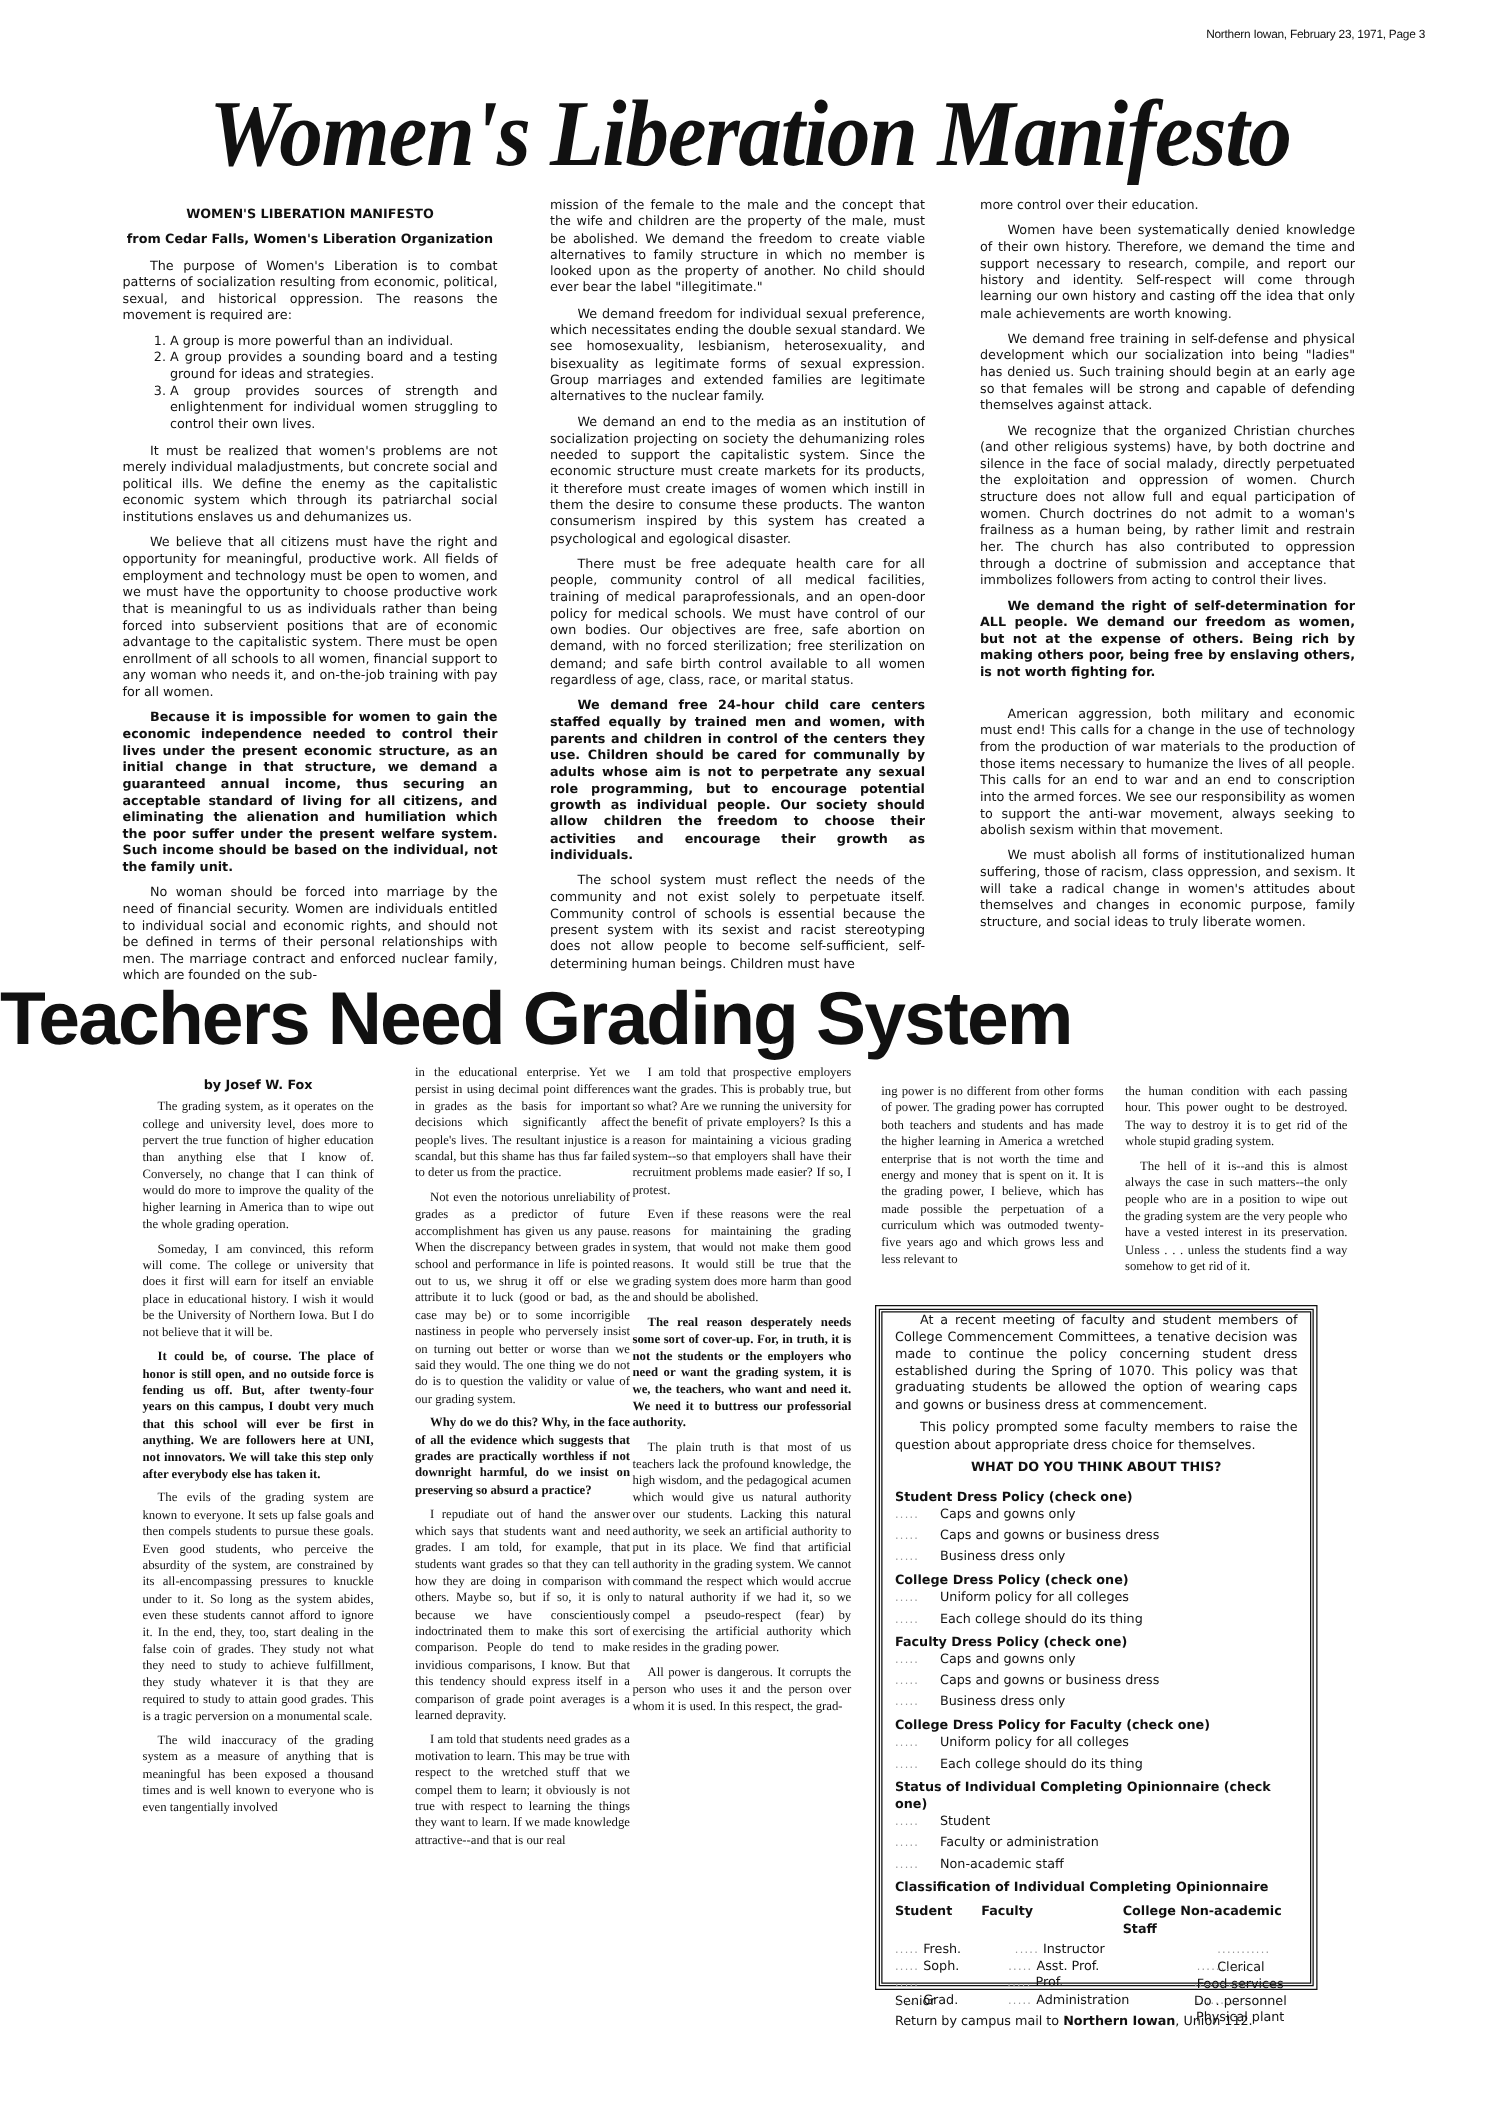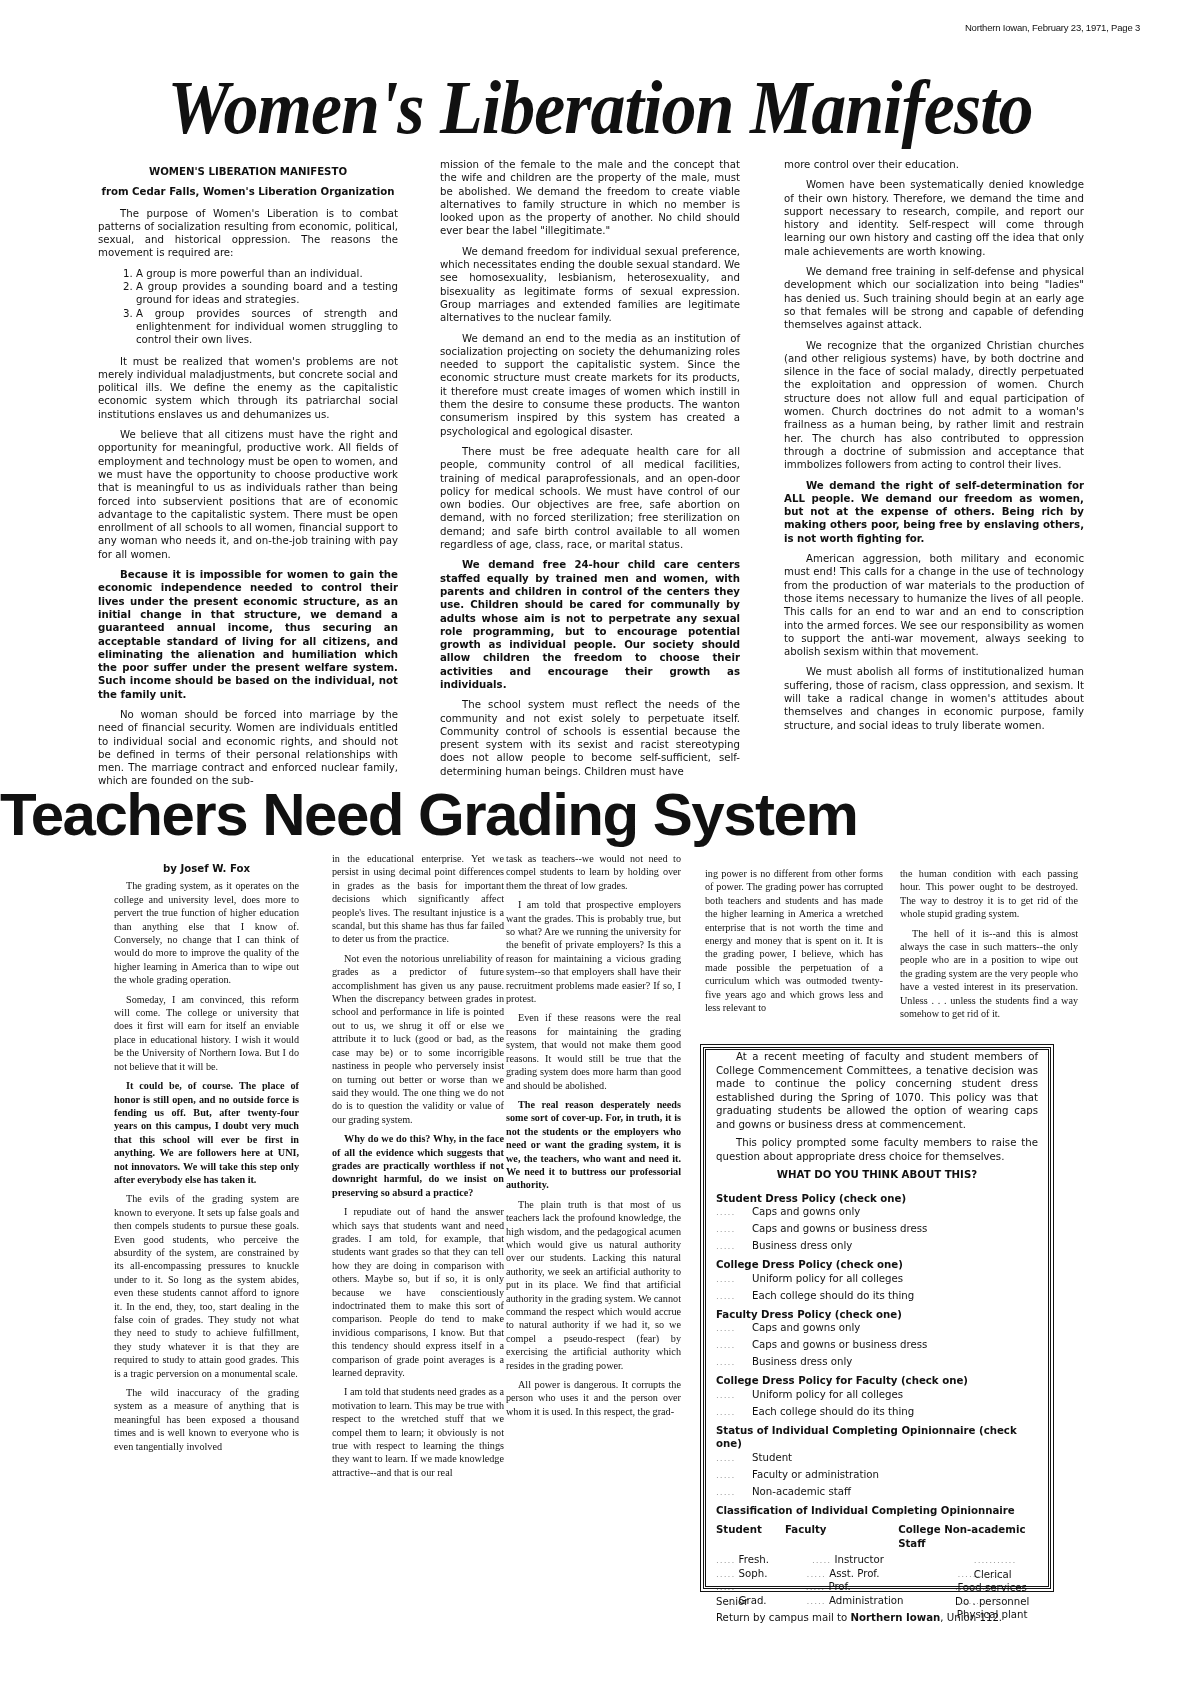--- a/index.html
+++ b/index.html
@@ -76,21 +76,21 @@
   <p>There must be free adequate health care for all people, community control of all medical facilities, training of medical paraprofessionals, and an open-door policy for medical schools. We must have control of our own bodies. Our objectives are free, safe abortion on demand, with no forced sterilization; free sterilization on demand; and safe birth control available to all women regardless of age, class, race, or marital status.</p>
   <p class="b">We demand free 24-hour child care centers staffed equally by trained men and women, with parents and children in control of the centers they use. Children should be cared for communally by adults whose aim is not to perpetrate any sexual role programming, but to encourage potential growth as individual people. Our society should allow children the freedom to choose their activities and encourage their growth as individuals.</p>
   <p>The school system must reflect the needs of the community and not exist solely to perpetuate itself. Community control of schools is essential because the present system with its sexist and racist stereotyping does not allow people to become self-sufficient, self-determining human beings. Children must have</p>
 </div>
 
 <div class="abs col m3">
   <p class="noind">more control over their education.</p>
   <p>Women have been systematically denied knowledge of their own history. Therefore, we demand the time and support necessary to research, compile, and report our history and identity. Self-respect will come through learning our own history and casting off the idea that only male achievements are worth knowing.</p>
   <p>We demand free training in self-defense and physical development which our socialization into being "ladies" has denied us. Such training should begin at an early age so that females will be strong and capable of defending themselves against attack.</p>
   <p>We recognize that the organized Christian churches (and other religious systems) have, by both doctrine and silence in the face of social malady, directly perpetuated the exploitation and oppression of women. Church structure does not allow full and equal participation of women. Church doctrines do not admit to a woman's frailness as a human being, by rather limit and restrain her. The church has also contributed to oppression through a doctrine of submission and acceptance that immbolizes followers from acting to control their lives.</p>
-  <p class="b" style="margin-bottom:7px">We demand the right of self-determination for ALL people. We demand our freedom as women, but not at the expense of others. Being rich by making others poor, being free by enslaving others, is not worth fighting for.</p>
+  <p class="b" style="margin-bottom:20px">We demand the right of self-determination for ALL people. We demand our freedom as women, but not at the expense of others. Being rich by making others poor, being free by enslaving others, is not worth fighting for.</p>
   <p>American aggression, both military and economic must end! This calls for a change in the use of technology from the production of war materials to the production of those items necessary to humanize the lives of all people. This calls for an end to war and an end to conscription into the armed forces. We see our responsibility as women to support the anti-war movement, always seeking to abolish sexism within that movement.</p>
   <p>We must abolish all forms of institutionalized human suffering, those of racism, class oppression, and sexism. It will take a radical change in women's attitudes about themselves and changes in economic purpose, family structure, and social ideas to truly liberate women.</p>
 </div>
 
 <div class="abs h2">Teachers Need Grading System</div>
 
 <div class="abs g g1">
   <div class="byline">by Josef W. Fox</div>
   <p>The grading system, as it operates on the college and university level, does more to pervert the true function of higher education than anything else that I know of. Conversely, no change that I can think of would do more to improve the quality of the higher learning in America than to wipe out the whole grading operation.</p>
   <p>Someday, I am convinced, this reform will come. The college or university that does it first will earn for itself an enviable place in educational history. I wish it would be the University of Northern Iowa. But I do not believe that it will be.</p>
@@ -101,21 +101,20 @@
 
 <div class="abs g g2">
   <p style="text-indent:0">in the educational enterprise. Yet we persist in using decimal point differences in grades as the basis for important decisions which significantly affect people's lives. The resultant injustice is a scandal, but this shame has thus far failed to deter us from the practice.</p>
   <p>Not even the notorious unreliability of grades as a predictor of future accomplishment has given us any pause. When the discrepancy between grades in school and performance in life is pointed out to us, we shrug it off or else we attribute it to luck (good or bad, as the case may be) or to some incorrigible nastiness in people who perversely insist on turning out better or worse than we said they would. The one thing we do not do is to question the validity or value of our grading system.</p>
   <p class="b">Why do we do this? Why, in the face of all the evidence which suggests that grades are practically worthless if not downright harmful, do we insist on preserving so absurd a practice?</p>
   <p>I repudiate out of hand the answer which says that students want and need grades. I am told, for example, that students want grades so that they can tell how they are doing in comparison with others. Maybe so, but if so, it is only because we have conscientiously indoctrinated them to make this sort of comparison. People do tend to make invidious comparisons, I know. But that this tendency should express itself in a comparison of grade point averages is a learned depravity.</p>
   <p>I am told that students need grades as a motivation to learn. This may be true with respect to the wretched stuff that we compel them to learn; it obviously is not true with respect to learning the things they want to learn. If we made knowledge attractive--and that is our real</p>
 </div>
 
 <div class="abs g g3">
-  <p style="text-indent:0">task as teachers--we would not need to compel students to learn by holding over them the threat of low grades.</p>
   <p>I am told that prospective employers want the grades. This is probably true, but so what? Are we running the university for the benefit of private employers? Is this a reason for maintaining a vicious grading system--so that employers shall have their recruitment problems made easier? If so, I protest.</p>
   <p>Even if these reasons were the real reasons for maintaining the grading system, that would not make them good reasons. It would still be true that the grading system does more harm than good and should be abolished.</p>
   <p class="b">The real reason desperately needs some sort of cover-up. For, in truth, it is not the students or the employers who need or want the grading system, it is we, the teachers, who want and need it. We need it to buttress our professorial authority.</p>
   <p>The plain truth is that most of us teachers lack the profound knowledge, the high wisdom, and the pedagogical acumen which would give us natural authority over our students. Lacking this natural authority, we seek an artificial authority to put in its place. We find that artificial authority in the grading system. We cannot command the respect which would accrue to natural authority if we had it, so we compel a pseudo-respect (fear) by exercising the artificial authority which resides in the grading power.</p>
   <p>All power is dangerous. It corrupts the person who uses it and the person over whom it is used. In this respect, the grad-</p>
 </div>
 
 <div class="abs g g4">
   <p style="text-indent:0">ing power is no different from other forms of power. The grading power has corrupted both teachers and students and has made the higher learning in America a wretched enterprise that is not worth the time and energy and money that is spent on it. It is the grading power, I believe, which has made possible the perpetuation of a curriculum which was outmoded twenty-five years ago and which grows less and less relevant to</p>
 </div>

